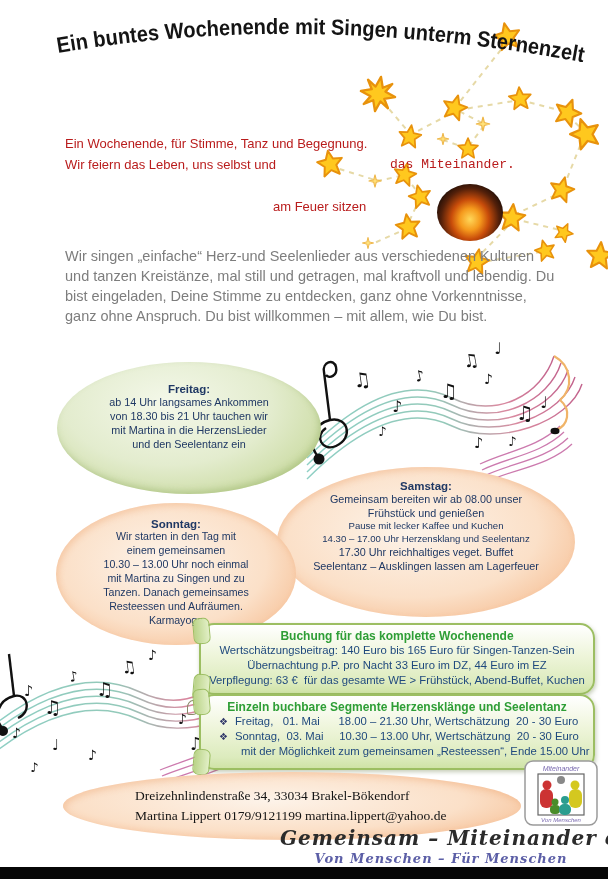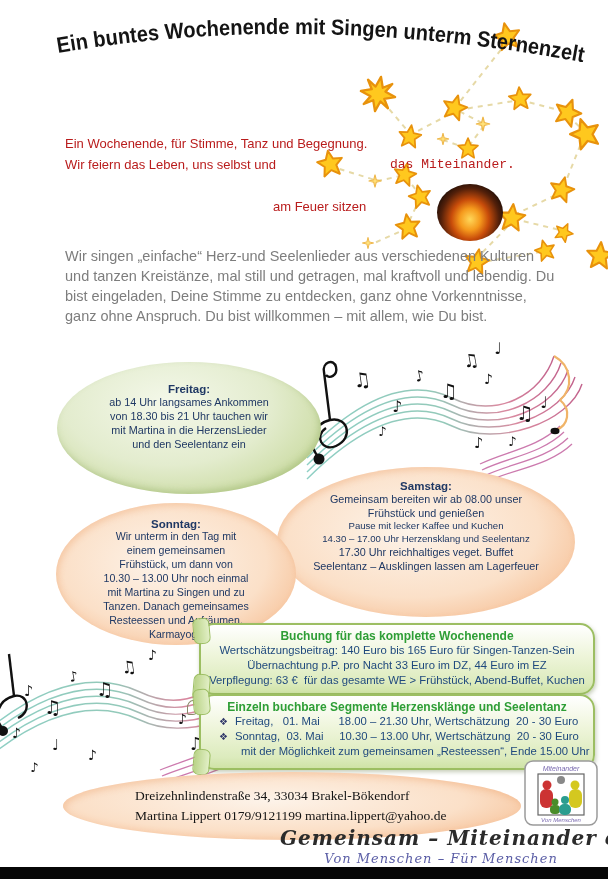--- a/index.html
+++ b/index.html
@@ -60,21 +60,21 @@
   .music-right{left:302px;top:326px;width:300px;height:160px;}
   .music-left{left:-2px;top:630px;width:310px;height:160px;}
   .note{font-family:"DejaVu Sans",sans-serif;fill:#111;}
 
   
   .logo{left:524px;top:760px;width:74px;height:66px;z-index:3;}
   .footer-org{left:280px;top:826px;width:322px;text-align:center;z-index:3;
       font-family:"DejaVu Serif",serif;font-style:italic;font-weight:bold;
       font-size:20px;color:#2b2b2b;letter-spacing:1px;white-space:nowrap;}
   .footer-slogan{left:300px;top:851px;width:282px;text-align:center;z-index:3;
-      font-family:"DejaVu Serif",serif;font-style:italic;font-weight:normal;
+      font-family:"DejaVu Serif",serif;font-style:italic;font-weight:bold;
       font-size:13px;color:#5b5ea6;letter-spacing:1px;white-space:nowrap;}
   .bottom-bar{left:0;top:867px;width:608px;height:12px;background:#060606;z-index:4;}
 </style>
 </head>
 <body>
 
 <div class="page">
 
   <svg class="abs constellation" viewBox="0 0 608 882">
     <defs>
@@ -215,23 +215,22 @@
       <div class="ov-line">ab 14 Uhr langsames Ankommen</div>
       <div class="ov-line">von 18.30 bis 21 Uhr tauchen wir</div>
       <div class="ov-line">mit Martina in die HerzensLieder</div>
       <div class="ov-line">und den Seelentanz ein</div>
     </div>
   </div>
 
   <div class="abs oval oval-peach oval-sun">
     <div class="pad">
       <div class="ov-title">Sonntag:</div>
-      <div class="ov-line">Wir unterm in den Tag mit</div>
+      <div class="ov-line">Wir starten in den Tag mit</div>
       <div class="ov-line">einem gemeinsamen</div>
-      <div class="ov-line">Frühstück, um dann von</div>
       <div class="ov-line">10.30 – 13.00 Uhr noch einmal</div>
       <div class="ov-line">mit Martina zu Singen und zu</div>
       <div class="ov-line">Tanzen. Danach gemeinsames</div>
       <div class="ov-line">Resteessen und Aufräumen.</div>
       <div class="ov-line">Karmayoga</div>
     </div>
   </div>
 
   <svg class="abs music music-left" viewBox="0 0 310 160">
     <g stroke="url(#stg)" stroke-width="1.4" fill="none">

